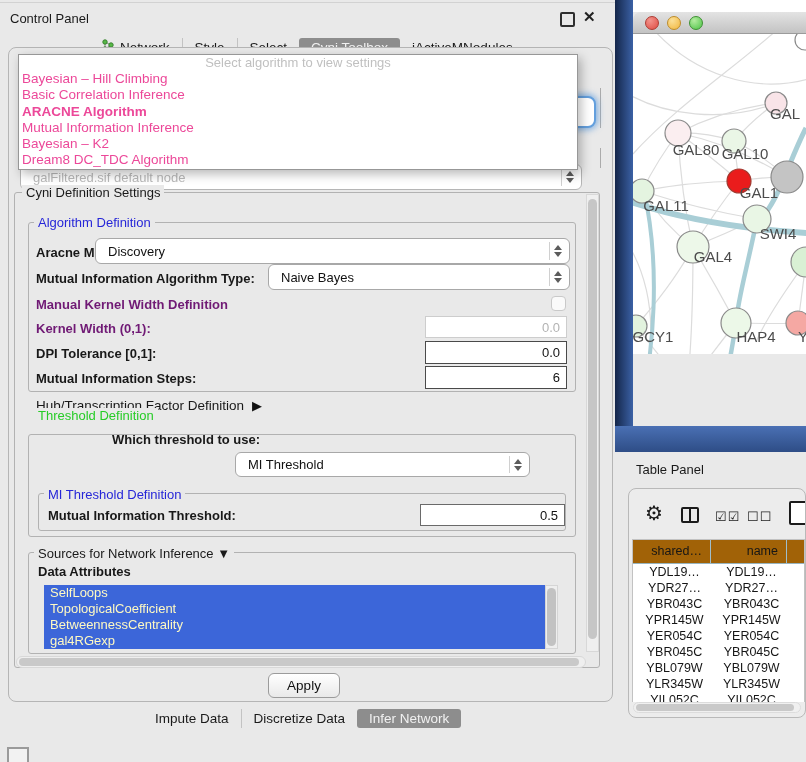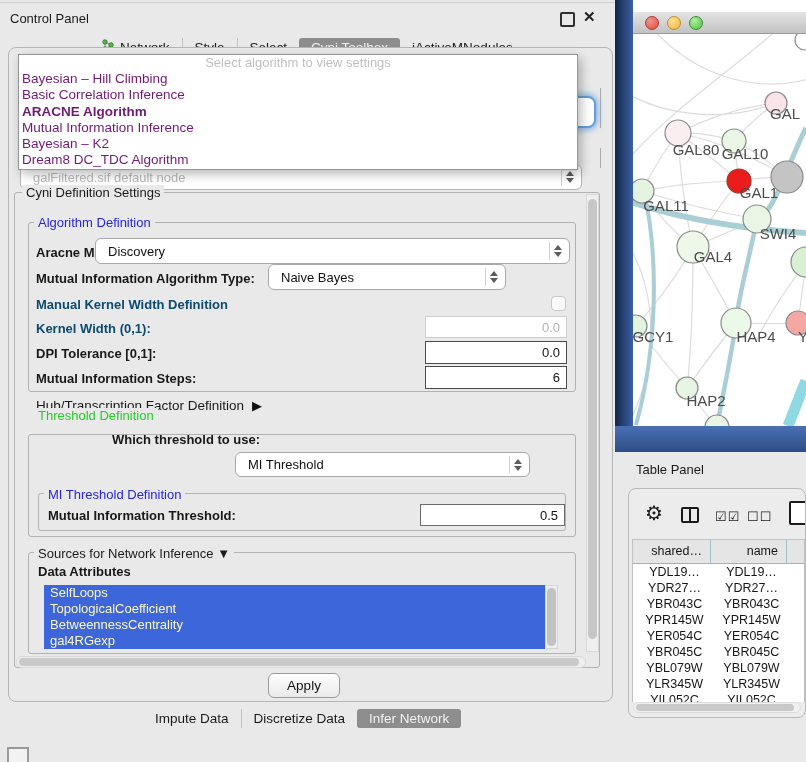--- a/index.html
+++ b/index.html
@@ -17,30 +17,30 @@
   .tab.selected + .tab{border-left:none;}
   .content-frame{position:absolute;left:8px;top:47px;width:603px;height:653px;border:1px solid #b5b5b5;border-radius:8px;background:#e9e9e9;}
   
   .ghost-combo{position:absolute;left:20px;top:164px;width:562px;height:26px;background:#fff;border:1px solid #b5b5b5;border-radius:6px;box-sizing:border-box;z-index:1;display:flex;align-items:center;padding-left:12px;font-size:13px;color:#b9b9b9;}
   .focus-combo{position:absolute;left:556px;top:96px;width:40px;height:32px;background:#fff;border:2px solid #639fdd;border-radius:8px;box-shadow:0 0 6px 2px rgba(99,159,221,.75);box-sizing:border-box;z-index:1;}
   .ghost-line1{position:absolute;left:600px;top:88px;width:1px;height:40px;background:#ababab;z-index:1;}
   .ghost-line2{position:absolute;left:600px;top:148px;width:1px;height:20px;background:#ababab;z-index:1;}
   
   .dropdown{position:absolute;left:18px;top:54px;width:560px;height:116px;background:#fff;border:1px solid #979797;box-shadow:3px 4px 10px rgba(0,0,0,.28);z-index:10;box-sizing:border-box;}
   .dd-placeholder{height:16px;line-height:16px;text-align:center;color:#c0c0c0;font-size:13px;}
-  .dd-item{height:16.3px;line-height:16.3px;font-size:13.5px;color:#701a75;padding-left:3px;white-space:nowrap;}
+  .dd-item{height:16.3px;line-height:16.3px;font-size:13.5px;color:#ec4899;padding-left:3px;white-space:nowrap;}
   .dd-item.bold{font-weight:bold;}
   
   .gbox{position:absolute;border:1px solid #b2b2b2;border-radius:3px;box-sizing:border-box;}
   .gtitle{position:absolute;font-size:13px;background:#e9e9e9;padding:0 4px;white-space:nowrap;z-index:2;color:#1a1a1a;}
   .gtitle.blue{color:#2626d8;}
   .gtitle.green{color:#27cc27;}
   .lbl{position:absolute;font-size:13px;font-weight:bold;color:#181818;white-space:nowrap;}
   .lbl.plain{font-weight:normal;font-size:13.5px;}
-  .lbl.dis{color:#0c4a6e;}
+  .lbl.dis{color:#701a75;}
   .combo{position:absolute;background:#fff;border:1px solid #a8a8a8;border-radius:6px;box-sizing:border-box;font-size:13px;color:#111;display:flex;align-items:center;padding-left:12px;}
   .spin{position:absolute;right:3px;top:3px;bottom:3px;width:16px;border-left:1px solid #d0d0d0;display:flex;flex-direction:column;align-items:center;justify-content:center;gap:2px;}
   .arr-up{width:0;height:0;border-left:4px solid transparent;border-right:4px solid transparent;border-bottom:5px solid #5c5c5c;}
   .arr-dn{width:0;height:0;border-left:4px solid transparent;border-right:4px solid transparent;border-top:5px solid #5c5c5c;}
   .tfield{position:absolute;box-sizing:border-box;background:#fff;font-size:13px;color:#111;display:flex;align-items:center;justify-content:flex-end;padding:0 6px;border:1px solid #4a4a4a;}
   .tfield.dis{border:1px solid #cdcdcd;color:#b3b3b3;}
   .cbox{position:absolute;width:15px;height:15px;border:1px solid #c9c9c9;border-radius:4px;background:#fafafa;box-sizing:border-box;}
   .tri-right{display:inline-block;margin-left:8px;color:#111;font-size:13px;}
   
   .attr-list{position:absolute;left:44px;top:585px;width:514px;height:64px;background:#3c66d9;overflow:hidden;}
@@ -56,35 +56,35 @@
   .bottom-tabs{position:absolute;left:143px;top:707px;display:flex;align-items:center;height:22px;}
   .mini-icon{position:absolute;left:7px;top:747px;width:22px;height:17px;border:2px solid #9a9a9a;background:#f2f2f2;box-sizing:border-box;}
   
   .nw-left-band{position:absolute;left:615px;top:0;width:18px;height:452px;background:linear-gradient(90deg,#14264a,#3b61a5);}
   .nw-top-strip{position:absolute;left:633px;top:0;width:173px;height:12px;background:#ffffff;}
   .nw-titlebar{position:absolute;left:633px;top:12px;width:173px;height:22px;background:linear-gradient(#e3e3e3,#c3c3c3);border-top-left-radius:8px;border-bottom:1px solid #9b9b9b;box-sizing:border-box;}
   .tl{position:absolute;top:4px;width:14px;height:14px;border-radius:50%;box-sizing:border-box;}
   .tl.red{left:12px;background:radial-gradient(circle at 35% 30%,#f2938c,#df4b41);border:1px solid #ad3b33;}
   .tl.yellow{left:34px;background:radial-gradient(circle at 35% 30%,#fbe098,#f2b63c);border:1px solid #bd8c2a;}
   .tl.green{left:56px;background:radial-gradient(circle at 35% 30%,#b4eca0,#4cc345);border:1px solid #3d9032;}
-  .nw-canvas{position:absolute;left:633px;top:34px;width:173px;height:392px;background:#ffffff;overflow:hidden;}
+  .nw-canvas{position:absolute;left:633px;top:34px;width:173px;height:320px;background:#ffffff;overflow:hidden;}
   .nw-bottom-band{position:absolute;left:615px;top:426px;width:191px;height:26px;background:linear-gradient(#4a70b4,#2e4d86);}
   
   .tp-title{position:absolute;left:636px;top:462px;font-size:13px;color:#1a1a1a;}
   .tp-frame{position:absolute;left:628px;top:488px;width:178px;height:230px;background:#ececec;border:1px solid #b9b9b9;border-radius:8px;box-sizing:border-box;overflow:hidden;}
   .tp-gear{position:absolute;left:16px;top:14px;font-size:20px;color:#1b1b1b;line-height:20px;}
   .tp-cols{position:absolute;left:52px;top:18px;width:18px;height:16px;border:2px solid #1b1b1b;border-radius:2px;box-sizing:border-box;}
   .tp-cols:before{content:"";position:absolute;left:6px;top:0;width:2px;height:12px;background:#1b1b1b;}
   .tp-checks{position:absolute;top:20px;font-size:13px;color:#1b1b1b;letter-spacing:1px;}
   .tp-file{position:absolute;left:160px;top:12px;width:16px;height:20px;border:2px solid #1b1b1b;border-radius:2px;background:#fff;}
   .tbl{position:absolute;left:3px;top:50px;width:173px;height:163px;overflow:hidden;background:#fff;border:1px solid #c2c2c2;border-bottom:none;box-sizing:border-box;}
   .trow{display:flex;height:16px;}
   .trow.head{height:24px;}
   .tc{box-sizing:border-box;font-size:12.5px;color:#161616;line-height:16px;padding-left:5px;white-space:nowrap;overflow:hidden;flex:none;text-align:center;}
-  .trow.head .tc{background:#e5e5e5;border-right:1px solid #9fbecb;border-bottom:1px solid #98b4bf;text-align:right;padding-right:8px;line-height:23px;}
+  .trow.head .tc{background:#a16207;border-right:1px solid #9fbecb;border-bottom:1px solid #98b4bf;text-align:right;padding-right:8px;line-height:23px;}
   .tp-hscroll{position:absolute;left:4px;top:213px;width:168px;height:11px;background:#f0f0f0;border:1px solid #dcdcdc;border-radius:6px;box-sizing:border-box;}
   .tp-hscroll .thumb{position:absolute;left:2px;top:1px;width:158px;height:7px;background:#c9c9c9;border-radius:4px;}
 </style>
 </head>
 <body>
 
 <div class="screen">
 
   <div class="cp-topline"></div>
   <div class="cp-title">Control Panel</div>
@@ -151,21 +151,21 @@
   <div class="lbl" style="left:36px;top:245px;">Aracne Mode:</div>
   <div class="combo" style="left:95px;top:238px;width:475px;height:26px;">
     <span>Discovery</span>
     <span class="spin">
         <span class="arr-up"></span>
         <span class="arr-dn"></span>
       </span>
   </div>
 
   <div class="lbl" style="left:36px;top:271px;">Mutual Information Algorithm Type:</div>
-  <div class="combo" style="left:268px;top:264px;width:238px;height:26px;">
+  <div class="combo" style="left:268px;top:264px;width:302px;height:26px;">
     <span>Naive Bayes</span>
     <span class="spin">
         <span class="arr-up"></span>
         <span class="arr-dn"></span>
       </span>
   </div>
 
   <div class="lbl dis" style="left:36px;top:297px;">Manual Kernel Width Definition</div>
   <div class="cbox" style="left:551px;top:296px;"></div>
 

